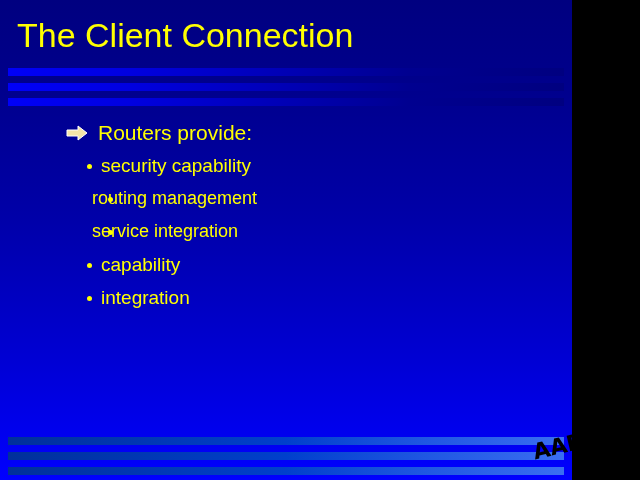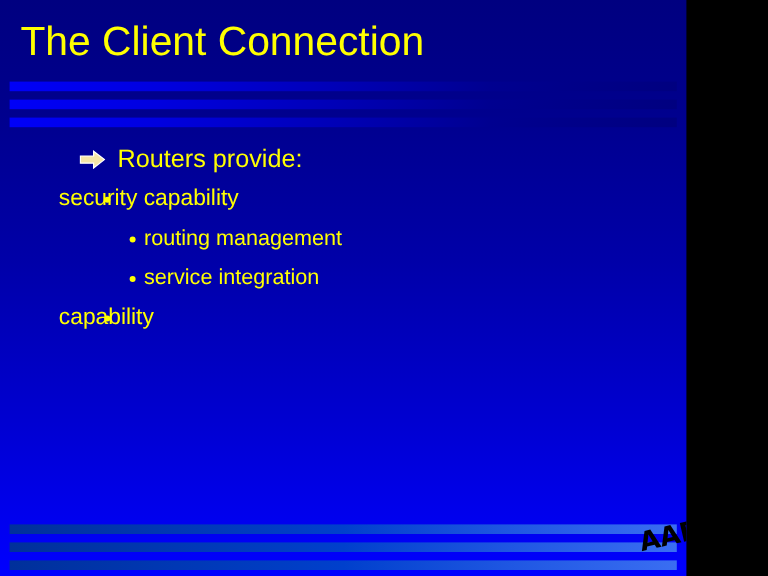--- a/index.html
+++ b/index.html
@@ -80,38 +80,38 @@
     position: absolute;
     left: 38px;
     top: 9px;
     width: 22px;
     height: 16px;
   }
 
   
   .lvl2 {
     height: 33px;
-    padding-left: 49px;
+    padding-left: 101px;
     font-size: 19px;
     line-height: 33px;
   }
   .lvl2 .dot {
     position: absolute;
     left: 87px;
     top: 15px;
     width: 5px;
     height: 5px;
     border-radius: 50%;
     background: #ffff00;
   }
 
   
   .lvl3 {
     height: 33px;
-    padding-left: 120px;
+    padding-left: 92px;
     font-size: 18px;
     line-height: 33px;
   }
   .lvl3 .dot {
     position: absolute;
     left: 108px;
     top: 15px;
     width: 5px;
     height: 5px;
     border-radius: 50%;
@@ -201,20 +201,24 @@
     <div class="row lvl3">
       <span class="dot"></span>
       <span class="btext">service integration</span>
     </div>
 
     <div class="row lvl2">
       <span class="dot"></span>
       <span class="btext">capability</span>
     </div>
 
+    <div class="row lvl2">
+      <span class="dot"></span>
+      <span class="btext">integration</span>
+    </div>
 
   </div>
 
   <div class="bar bar-bottom bar-b1"></div>
   <div class="bar bar-bottom bar-b2"></div>
   <div class="bar bar-bottom bar-b3"></div>
 
   <div id="logo">
     <div id="logo-text"><span>AARN</span><span class="suffix">et</span></div>
   </div>

